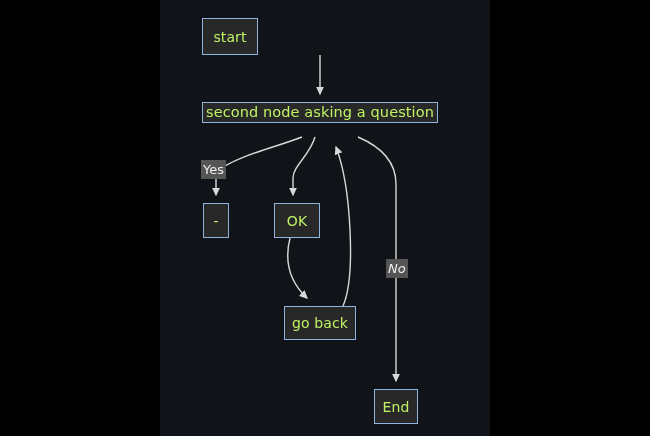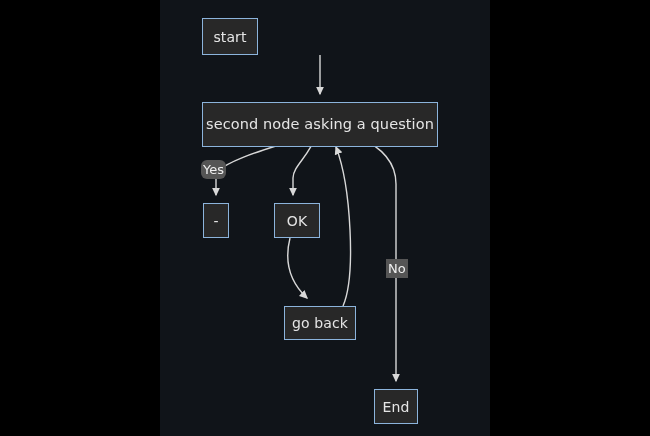--- a/index.html
+++ b/index.html
@@ -36,51 +36,51 @@
     top: 0;
     width: 330px;
     height: 436px;
   }
   
   .node {
     position: absolute;
     box-sizing: border-box;
     background: #282828;
     border: 1px solid #8cb4dc;
-    color: #e5e5e5;
+    color: #bef264;
     display: flex;
     align-items: center;
     justify-content: center;
     font-size: 14px;
     line-height: 1;
     letter-spacing: 0.1px;
     white-space: nowrap;
     z-index: 5;
   }
   .node-start   { left: 42px;  top: 18px;  width: 56px;  height: 37px; }
-  .node-second  { left: 42px;  top: 102px; width: 236px; height: 45px; font-size: 14.5px; }
+  .node-second  { left: 42px;  top: 102px; width: 236px; height: 21px; font-size: 14.5px; }
   .node-dash    { left: 43px;  top: 203px; width: 26px;  height: 35px; }
   .node-ok      { left: 114px; top: 203px; width: 46px;  height: 35px; }
   .node-goback  { left: 124px; top: 306px; width: 72px;  height: 34px; text-align: right; }
   .node-end     { left: 214px; top: 389px; width: 44px;  height: 35px; }
 
   
   .edge-label {
     position: absolute;
     background: #555555;
     color: #f0f0f0;
     font-size: 13px;
     line-height: 19px;
     height: 19px;
     padding: 0 2px;
     z-index: 6;
     white-space: nowrap;
   }
-  .label-yes { left: 41px;  top: 160px; border-radius: 6px; }
-  .label-no  { left: 226px; top: 259px; }
+  .label-yes { left: 41px;  top: 160px; }
+  .label-no  { left: 226px; top: 259px; font-style: italic; }
 </style>
 </head>
 <body>
 
 <div id="screen">
 
   <div id="canvas">
 
     <svg id="edge-layer" viewBox="0 0 330 436" width="330" height="436" xmlns="http://www.w3.org/2000/svg">
       <defs>

